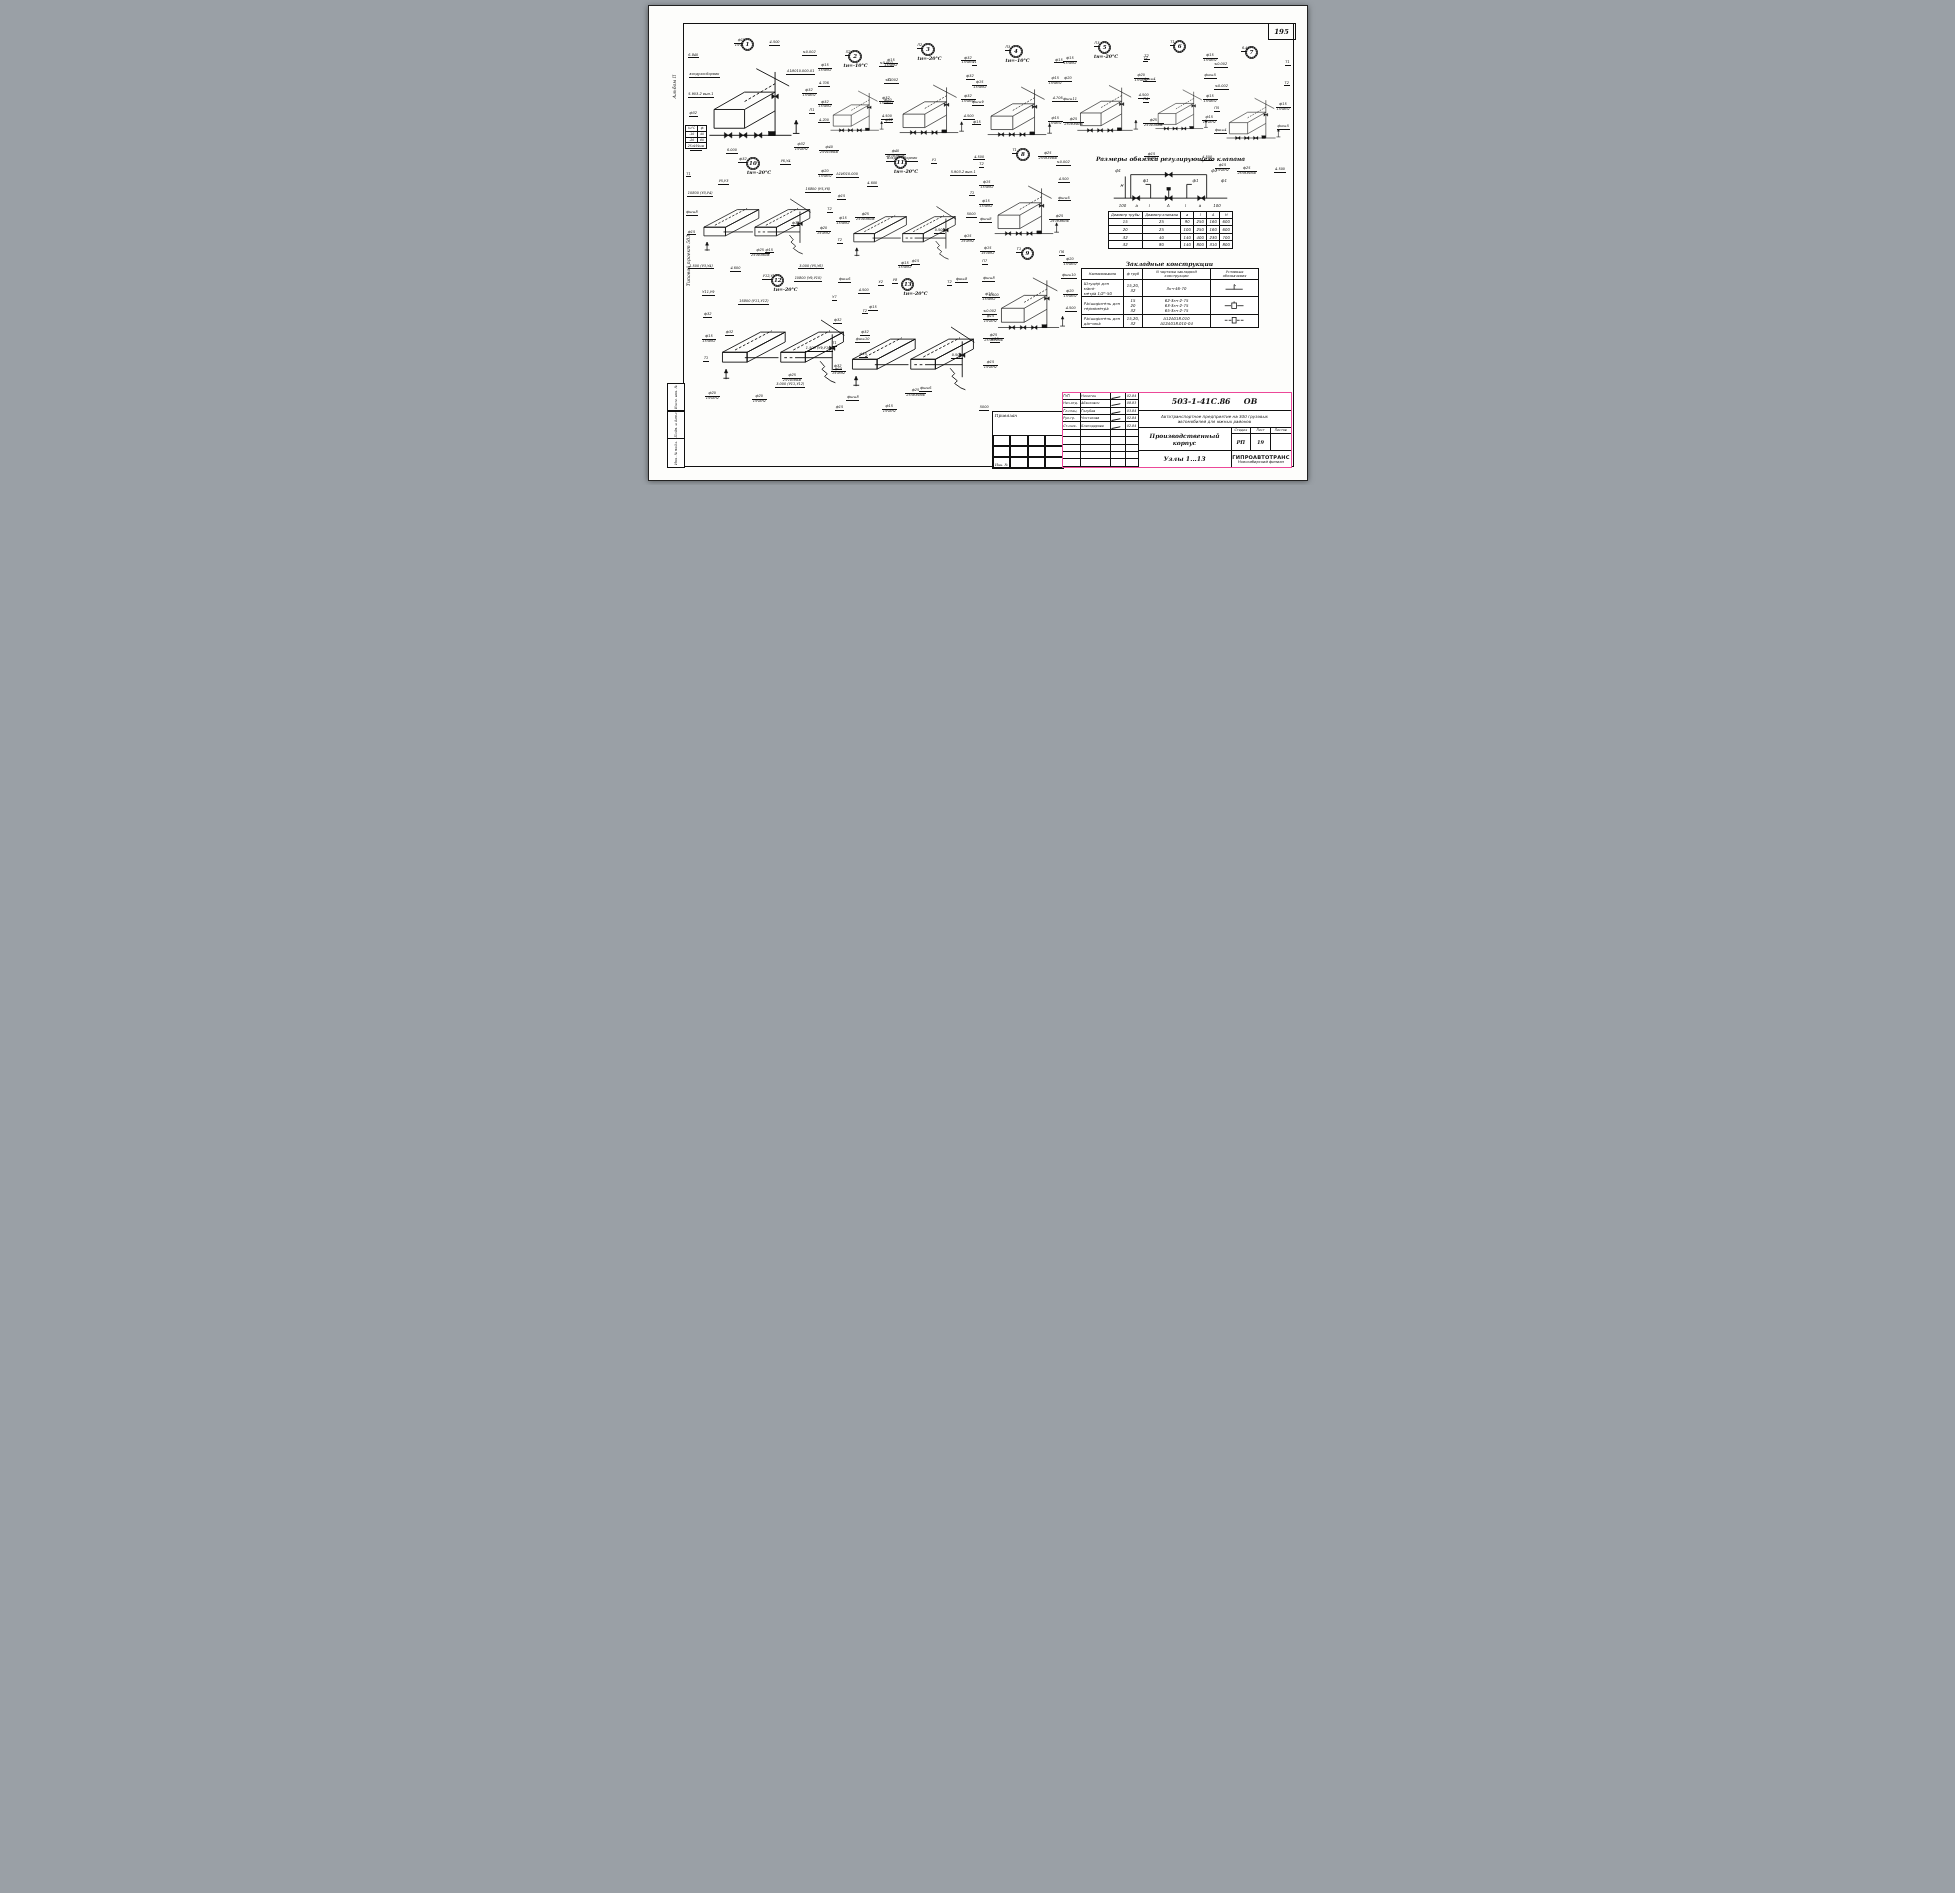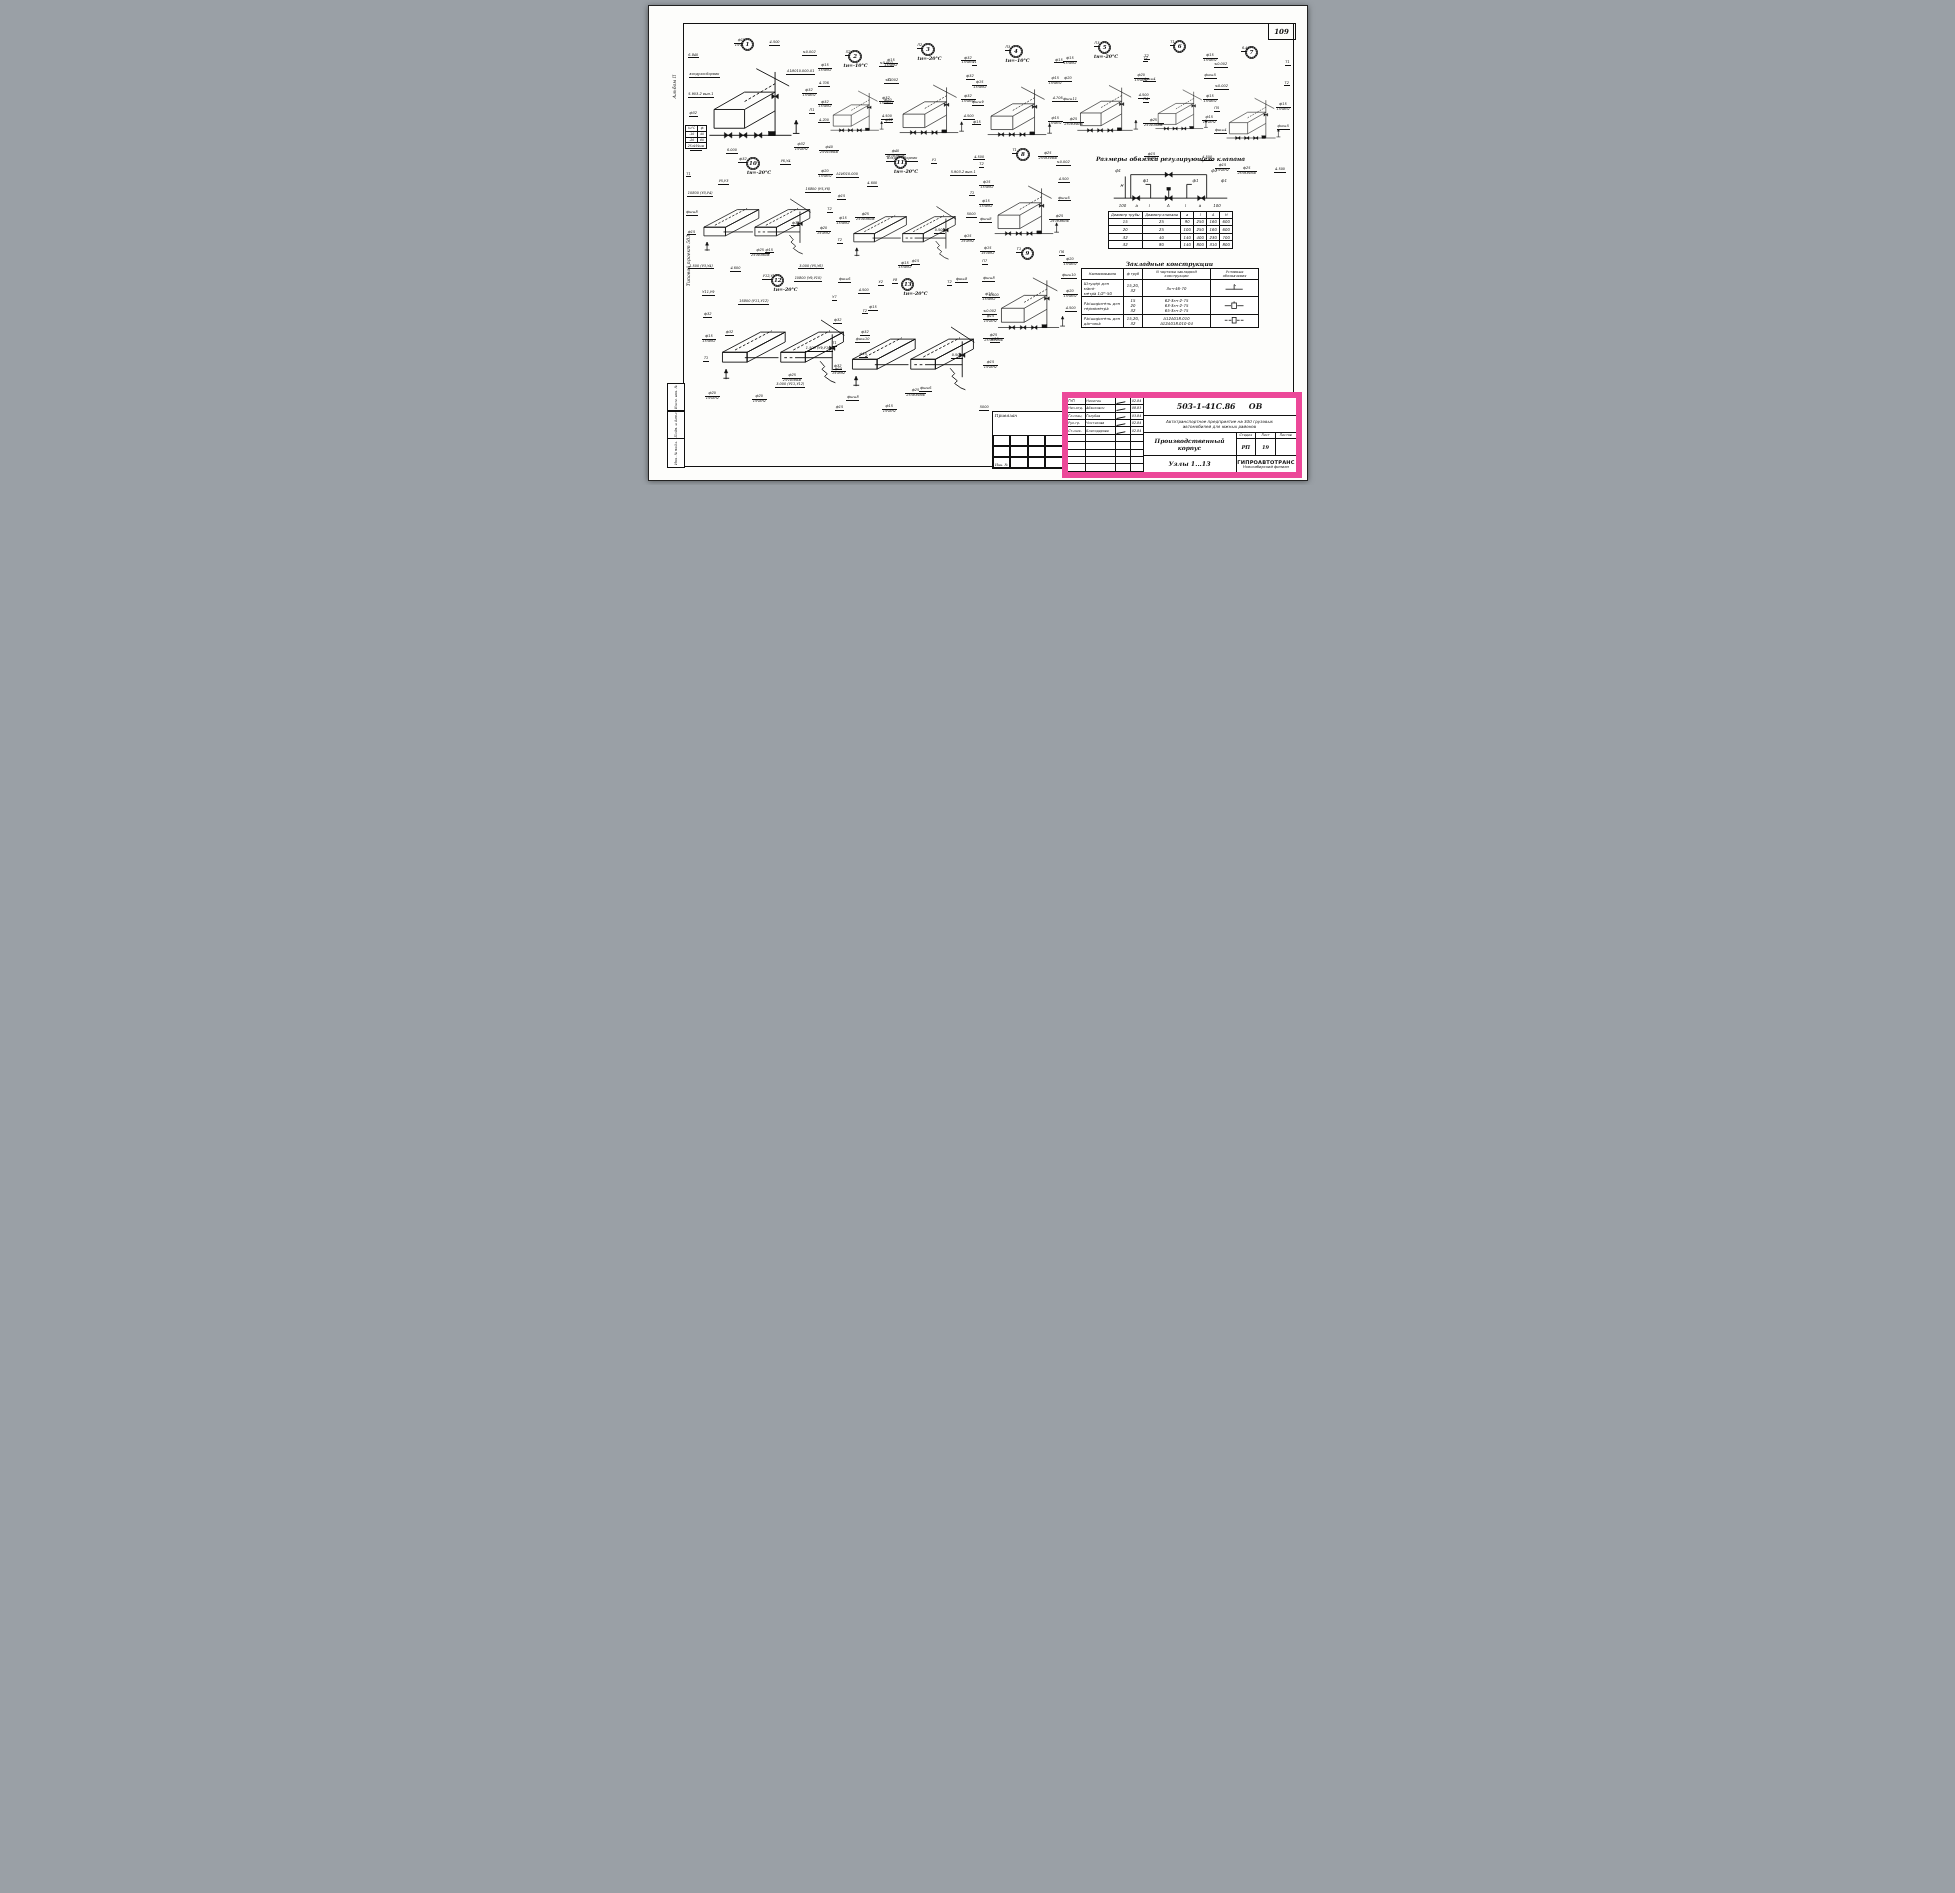--- a/index.html
+++ b/index.html
@@ -35,21 +35,21 @@
   .sizes{position:absolute;left:435px;top:149px;width:174px;}
   .valve-svg{display:block;margin:0.8px auto;width:129px;height:47px;}
   table.dtable{border-collapse:collapse;margin:1.6px auto 0;background:#fff;}
   table.dtable th,table.dtable td{border:0.8px solid #111;padding:0.8px 2.3px;text-align:center;
        font:italic 3.9px "DejaVu Sans",sans-serif;font-weight:normal;}
   table.dtable th{font-size:3.5px;}
   .legend{position:absolute;left:432px;top:254px;width:178px;}
   .legend td{white-space:pre-line;}
   .legend td.nm{text-align:left;}
   
-  .titleblock{position:absolute;left:413px;top:386px;width:228px;height:74px;border:6px solid #ec4899;
+  .titleblock{position:absolute;left:413px;top:386px;width:228px;height:74px;border:1px solid #ec4899;
               display:flex;background:#fff;}
   .tb-sign{width:75px;border-right:0.8px solid #111;display:flex;flex-direction:column;}
   .sig-row{flex:1;display:grid;grid-template-columns:18px 30.5px 15px 1fr;border-bottom:0.4px solid #111;}
   .sig-row>span{border-right:0.4px solid #111;font:italic 3.3px "DejaVu Sans",sans-serif;
                 display:flex;align-items:center;padding:0 0.8px;overflow:hidden;}
   .sig-row>span:last-child{border-right:none;}
   .scribble{display:inline-block;width:8.6px;height:2.7px;border-bottom:0.6px solid #111;transform:rotate(-12deg) skewX(-30deg);}
   .tb-main{flex:1;display:grid;grid-template-rows:18px 17px 23px 16.4px;}
   .tb-code{display:flex;align-items:center;justify-content:center;gap:13.3px;border-bottom:0.8px solid #111;
            font:italic bold 7.8px "DejaVu Serif",serif;}
@@ -81,21 +81,21 @@
   .pv-inv{position:absolute;left:1.6px;bottom:0.8px;font:italic 3.5px "DejaVu Serif",serif;background:#fff;padding:0 0.8px;}
 </style>
 </head>
 <body>
 
 <div class="sheet">
 
   <div class="frame"></div>
 
   <div class="pagenum-box">
-    <span>109</span>
+    <span>195</span>
   </div>
 
   <div class="side-label" style="top:78px">Альбом II</div>
   <div class="side-label" style="top:252px">Типовой проект 503</div>
   <div class="stamp-cell" style="top:377px;height:26.6px">
     <span>Взам. инв. №</span>
     </div>
   <div class="stamp-cell" style="top:405px;height:26.6px">
     <span>Подп. и дата</span>
     </div>

